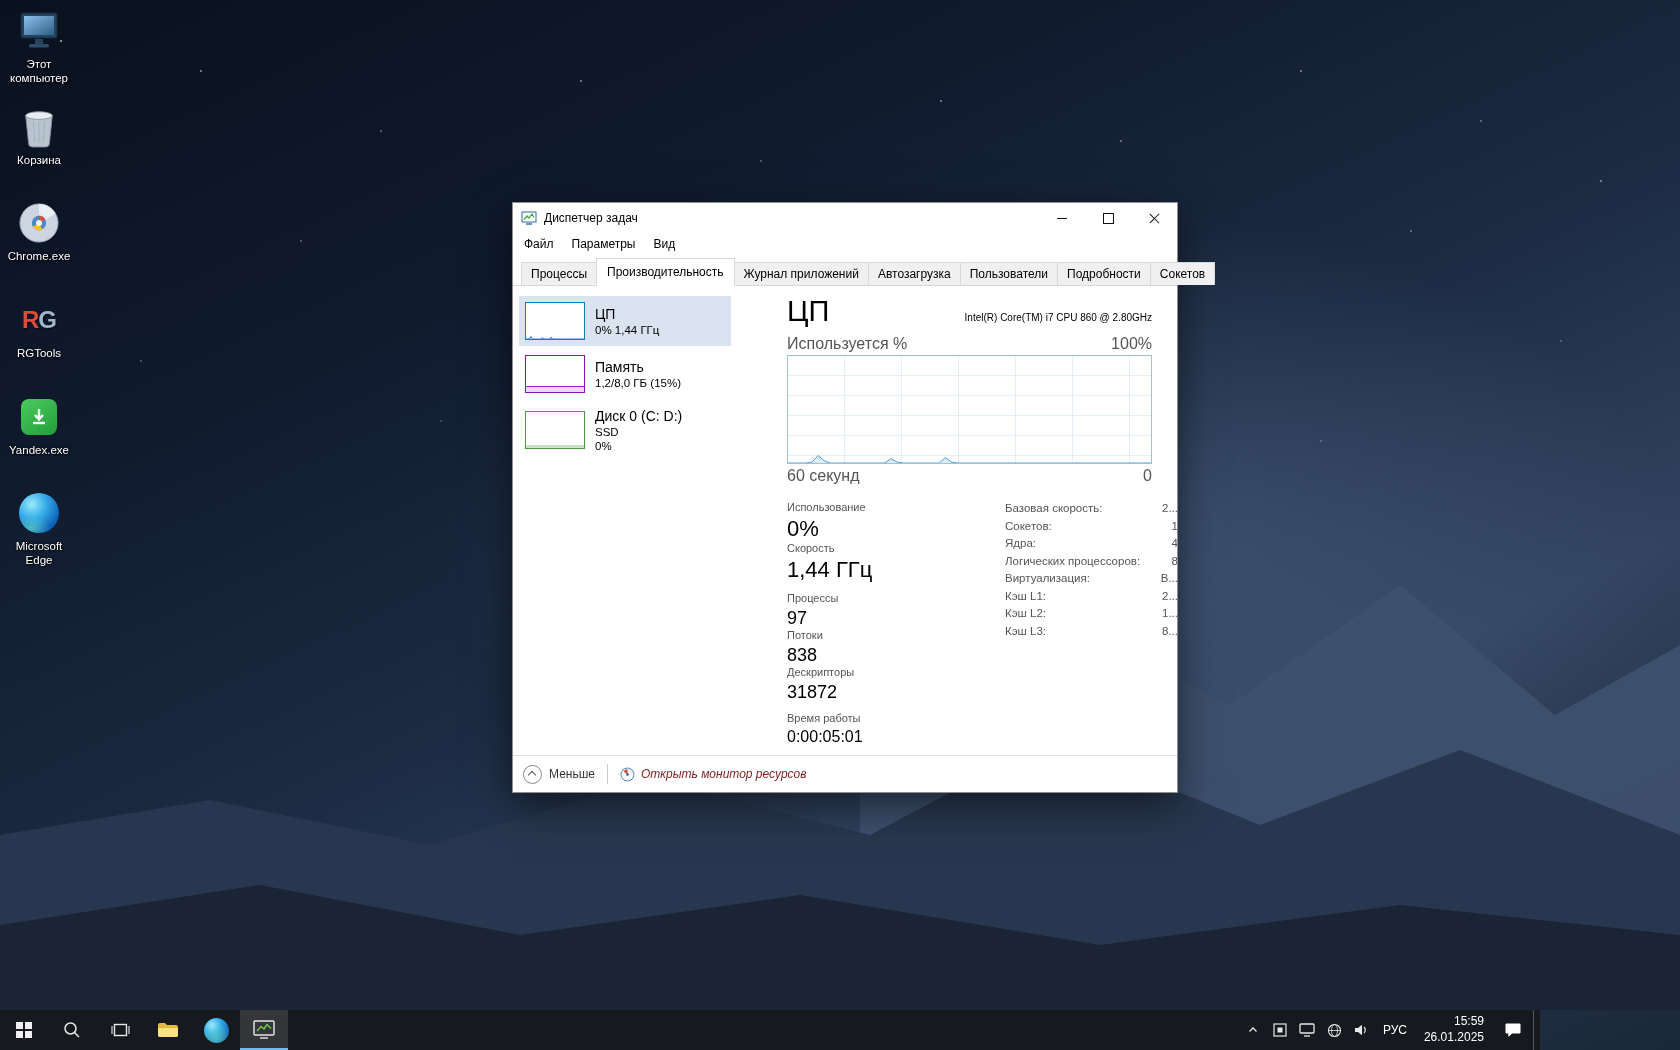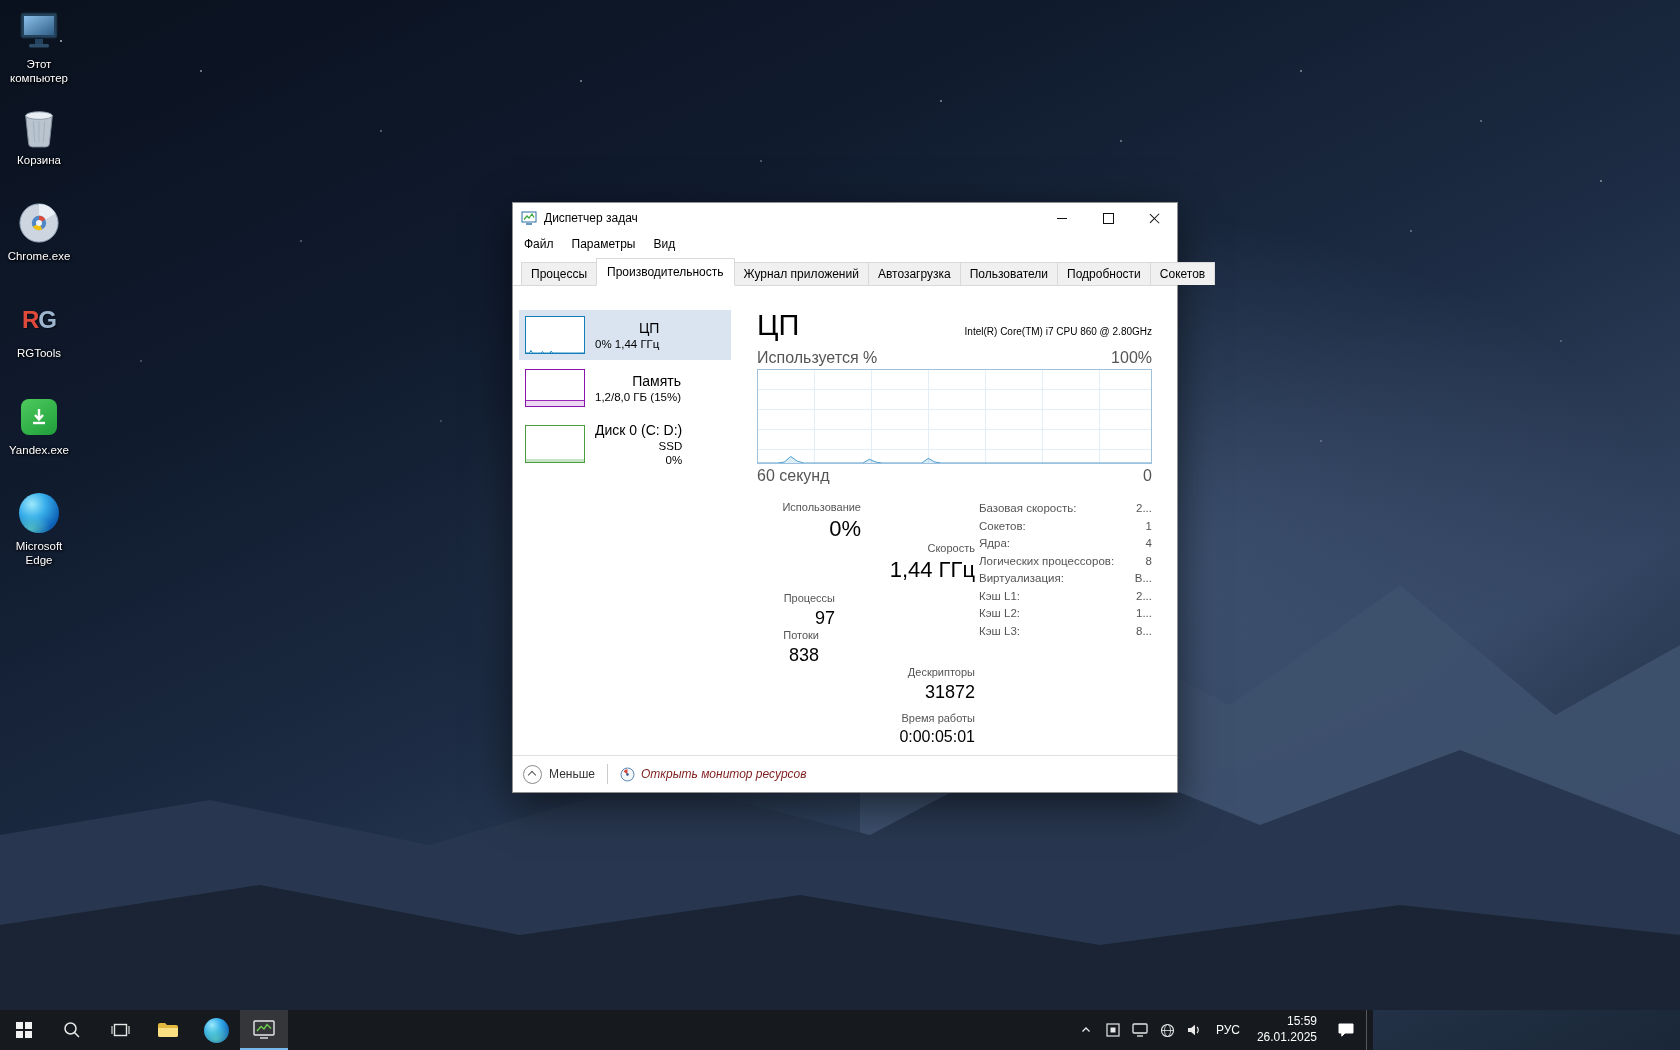--- a/index.html
+++ b/index.html
@@ -30,42 +30,42 @@
     display:flex;align-items:center;justify-content:center;}
   .edge-ball{width:40px;height:40px;border-radius:50%;position:relative;overflow:hidden;
     background:radial-gradient(circle at 32% 28%,#9deafc 0%,#38aeea 35%,#0e63b8 72%,#0a4a90 100%);}
   .edge-ball::after{content:"";position:absolute;left:-8px;bottom:-10px;width:40px;height:28px;
     background:radial-gradient(ellipse at center,rgba(120,240,190,.55),transparent 70%);}
   .edge-ball.small{width:25px;height:25px;}
 
   
   .tm-window{position:absolute;left:512px;top:202px;width:664px;height:589px;background:#fff;
     border:1px solid #8f8f8f;box-shadow:0 12px 38px rgba(0,0,0,.55);display:flex;flex-direction:column;
-    font-size:12px;color:#000;z-index:20;text-align:right;}
+    font-size:12px;color:#000;z-index:20;}
   .titlebar{height:30px;display:flex;align-items:center;padding-left:8px;flex:none;}
   .tm-ico{width:16px;height:16px;margin-right:7px;flex:none;}
   .title-text{font-size:12px;}
   .win-controls{margin-left:auto;display:flex;height:100%;}
   .win-btn{width:46px;height:100%;display:flex;align-items:center;justify-content:center;cursor:pointer;}
   .min-glyph{width:10px;height:1px;background:#111;}
   .max-glyph{width:9px;height:9px;border:1px solid #111;}
   .close-glyph{position:relative;width:11px;height:11px;}
   .close-glyph::before,.close-glyph::after{content:"";position:absolute;left:5px;top:-1px;width:1.4px;height:13px;background:#111;}
   .close-glyph::before{transform:rotate(45deg);} .close-glyph::after{transform:rotate(-45deg);}
 
   .menubar{display:flex;align-items:center;height:22px;padding-left:2px;flex:none;}
   .menu-item{padding:0 9px;cursor:default;}
 
   .tabstrip{display:flex;align-items:flex-end;padding:3px 0 0 8px;border-bottom:1px solid #d9d9d9;flex:none;}
   .tab{padding:4px 9px;border:1px solid #d9d9d9;border-bottom:none;background:#f0f0f0;margin-left:-1px;
     white-space:nowrap;cursor:pointer;}
   .tab:first-child{margin-left:0;}
   .tab.active{background:#fff;padding:6px 10px;margin-bottom:-1px;border-bottom:1px solid #fff;z-index:2;position:relative;}
 
-  .content{flex:1;display:flex;padding-top:24px;overflow:hidden;}
+  .content{flex:1;display:flex;padding-top:10px;overflow:hidden;gap:30px;}
   .sidebar{width:212px;padding-left:6px;flex:none;}
   .side-item{display:flex;align-items:center;padding:6px 6px;margin-bottom:3px;cursor:pointer;}
   .side-item.selected{background:#d9e4f0;}
   .thumb{width:58px;height:36px;border:1px solid #999;background:#fff;margin-right:10px;position:relative;flex:none;overflow:hidden;}
   .thumb svg{position:absolute;inset:0;width:100%;height:100%;}
   .mem-fill{position:absolute;left:0;right:0;bottom:0;height:15%;border-top:1px solid transparent;opacity:.9;}
   .disk-fill{position:absolute;left:0;right:0;bottom:0;height:3px;}
   .side-text .t1{font-size:14px;}
   .side-text .t2{font-size:11.5px;margin-top:2px;}
 
@@ -98,21 +98,21 @@
   .footer{border-top:1px solid #e0e0e0;height:36px;display:flex;align-items:center;padding-left:10px;flex:none;}
   .less-btn{display:flex;align-items:center;cursor:pointer;color:#333;}
   .circle-chev{width:17px;height:17px;border:1px solid #8a8a8a;border-radius:50%;position:relative;margin-right:7px;}
   .circle-chev::after{content:"";position:absolute;left:4.5px;top:6px;width:5px;height:5px;
     border-left:1.6px solid #555;border-top:1.6px solid #555;transform:rotate(45deg);}
   .footer-divider{width:1px;height:20px;background:#ccc;margin:0 12px;}
   .res-link{display:flex;align-items:center;color:#7f1d1d;cursor:pointer;font-style:italic;}
   .res-link svg{margin-right:6px;}
 
   
-  .taskbar{position:absolute;left:0;bottom:0;width:1373px;height:40px;background:#16191d;
+  .taskbar{position:absolute;left:0;bottom:0;width:1540px;height:40px;background:#16191d;
     display:flex;align-items:stretch;z-index:50;}
   .tb-btn{width:48px;display:flex;align-items:center;justify-content:center;cursor:pointer;position:relative;}
   .tb-btn.active{background:rgba(255,255,255,.13);box-shadow:inset 0 -2px 0 #76b9ed;}
   .win-logo{display:grid;grid-template-columns:7px 7px;grid-template-rows:7px 7px;gap:1.5px;}
   .win-logo div{background:#f2f2f2;}
   .tb-right{margin-left:auto;display:flex;align-items:center;}
   .tray-btn{width:27px;height:40px;display:flex;align-items:center;justify-content:center;cursor:pointer;}
   .lang{width:40px;text-align:center;color:#fff;font-size:12px;cursor:pointer;}
   .clock{color:#fff;font-size:12px;text-align:right;padding:0 9px;line-height:1.3;cursor:pointer;}
   .action-center{width:40px;height:40px;display:flex;align-items:center;justify-content:center;cursor:pointer;}

